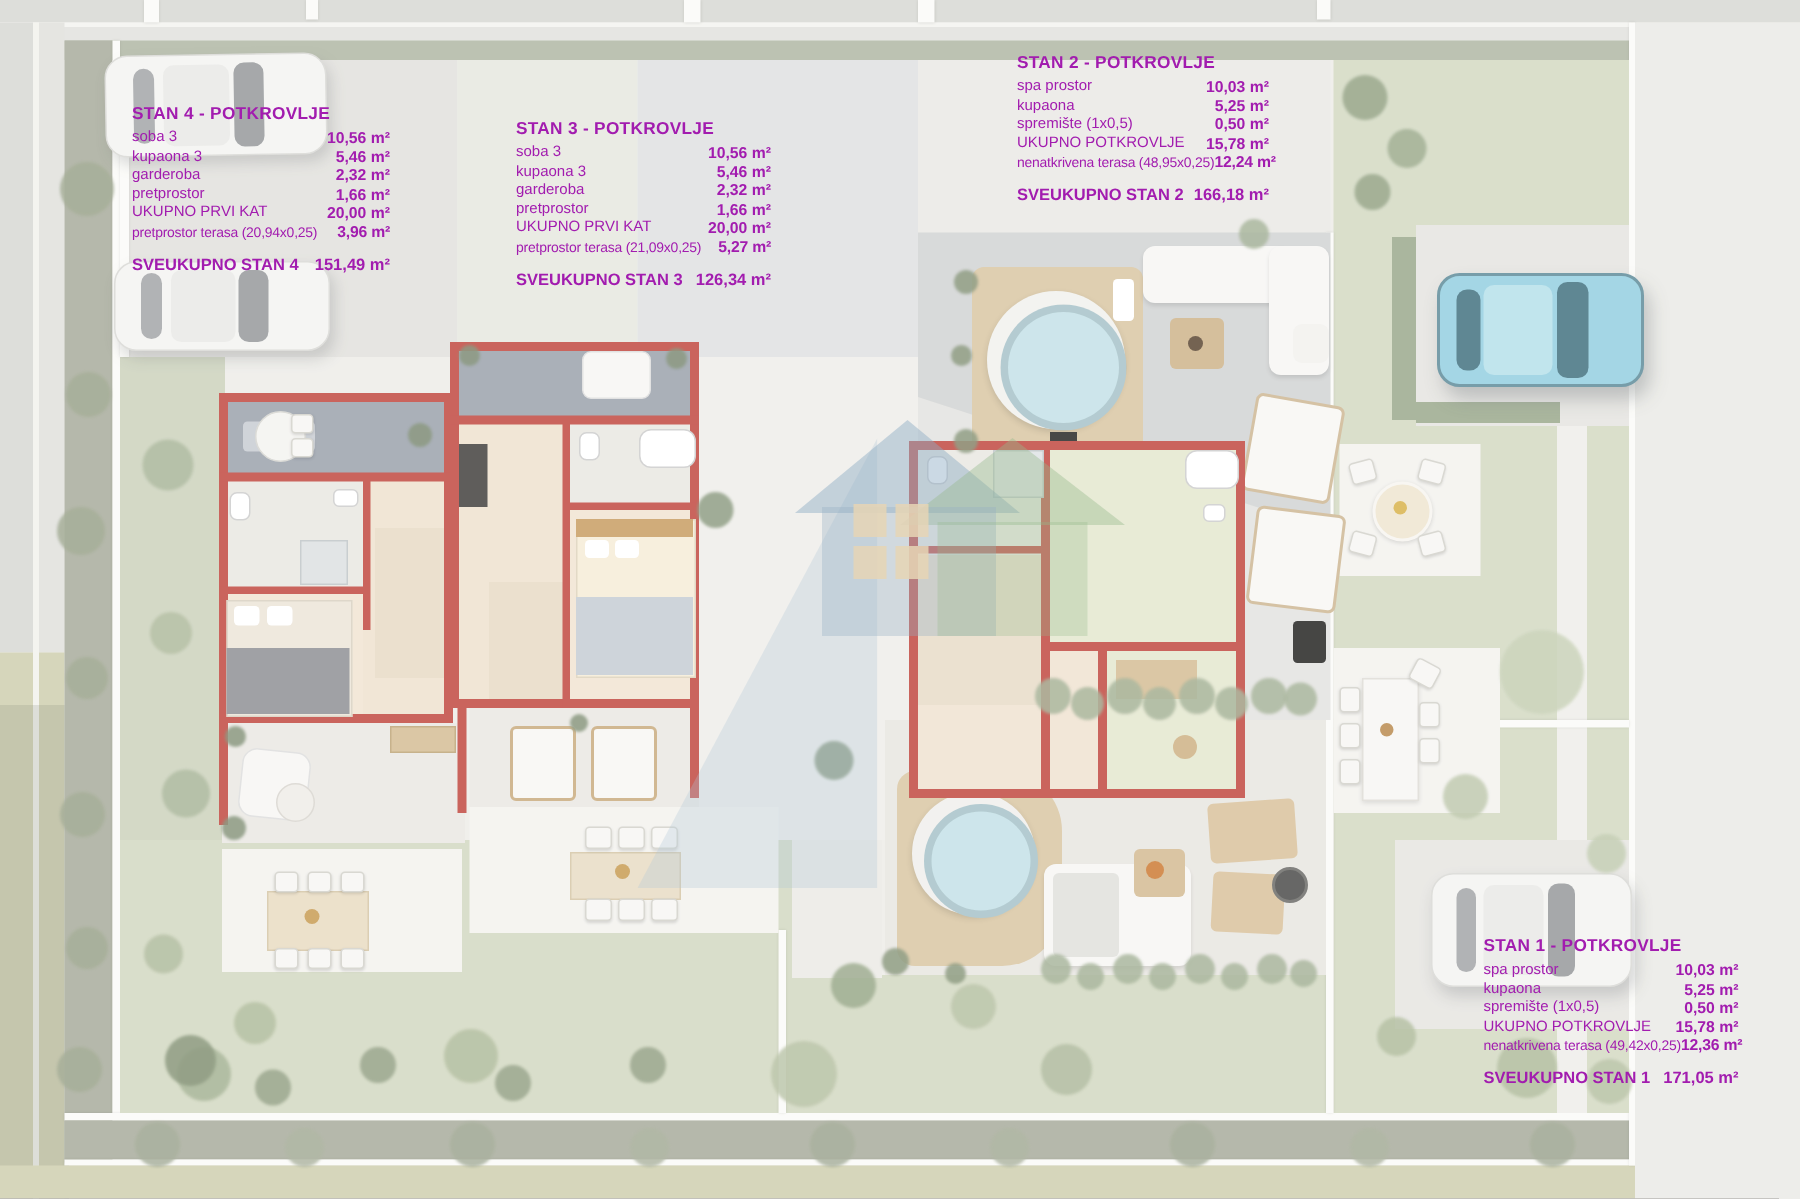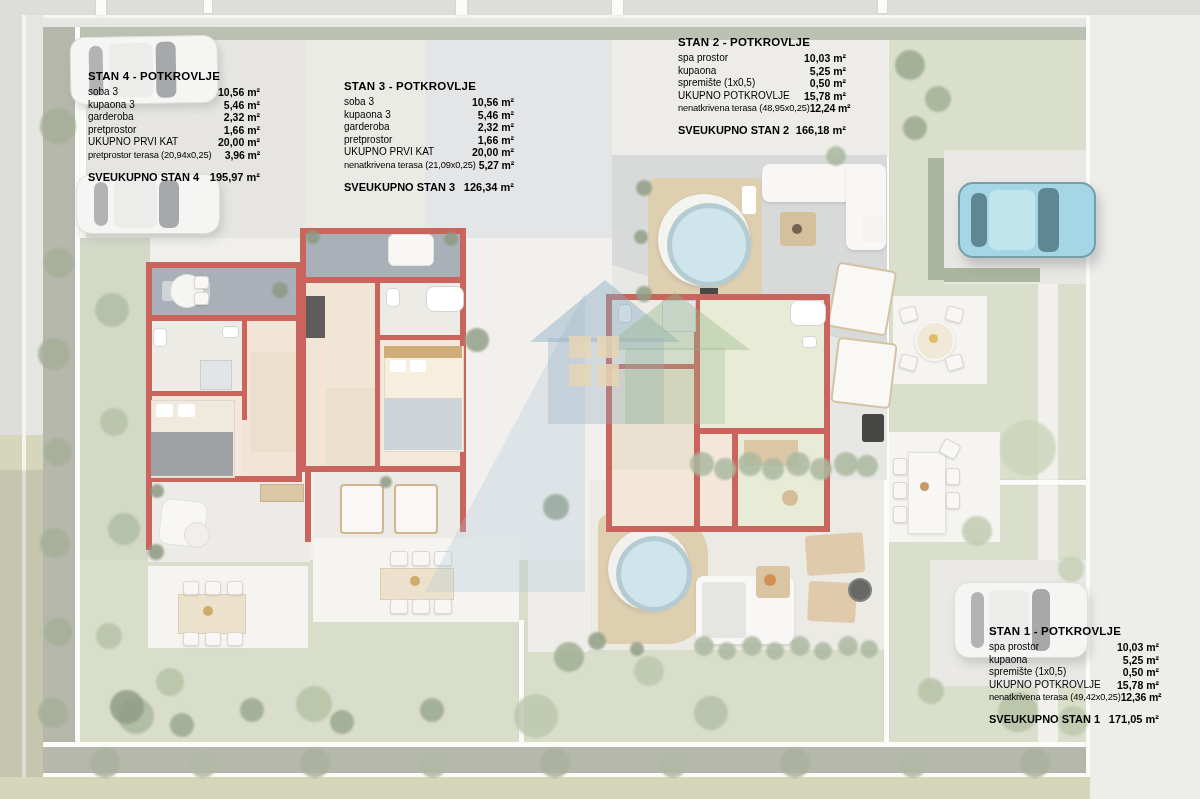--- a/index.html
+++ b/index.html
@@ -21,21 +21,21 @@
   .car .g,.car .r{position:absolute;border-radius:7px}
   .wash{position:absolute;left:0;top:0;width:1200px;height:799px;background:rgba(255,255,255,.16);
         pointer-events:none;z-index:25}
   
   .wm-brand{position:absolute;left:416px;top:436px;z-index:30;font-family:"Liberation Serif",serif;
             font-style:italic;font-size:112px;line-height:1.05;color:rgba(124,156,176,.50);letter-spacing:2px}
   .wm-sub{position:absolute;left:436px;top:554px;z-index:30;font-size:20px;letter-spacing:6px;
           word-spacing:16px;color:rgba(118,150,170,.62)}
   .logo{position:absolute;z-index:29}
   
-  .area-table{position:absolute;z-index:40;color:#000000}
+  .area-table{position:absolute;z-index:40;color:#a21caf}
   .area-table .t{font-weight:bold;font-size:11.5px;letter-spacing:.2px;margin-bottom:4px;white-space:nowrap}
   .area-table .row{display:flex;justify-content:space-between;font-size:10px;line-height:12.6px;white-space:nowrap}
   .area-table .row .val{font-weight:bold;font-size:10.5px}
   .area-table .row.tight{font-size:9.3px;letter-spacing:-.15px}
   .area-table .total{display:flex;justify-content:space-between;font-weight:bold;font-size:11px;
                      margin-top:9px;white-space:nowrap}
   .t4{left:88px;top:70px;width:172px}
   .t3{left:344px;top:80px;width:170px}
   .t2{left:678px;top:36px;width:168px}
   .t1{left:989px;top:625px;width:170px}
@@ -379,21 +379,21 @@
     <div class="row">
         <span class="lbl">UKUPNO PRVI KAT</span>
         <span class="val">20,00 m²</span>
       </div>
     <div class="row tight">
         <span class="lbl">pretprostor terasa  (20,94x0,25)</span>
         <span class="val">3,96 m²</span>
       </div>
     <div class="total">
         <span>SVEUKUPNO STAN 4</span>
-        <span>195,97 m²</span>
+        <span>151,49 m²</span>
       </div>
   </div>
 
   <div class="area-table t3">
     <div class="t">STAN 3 - POTKROVLJE</div>
     <div class="row">
         <span class="lbl">soba 3</span>
         <span class="val">10,56 m²</span>
       </div>
     <div class="row">
@@ -406,21 +406,21 @@
       </div>
     <div class="row">
         <span class="lbl">pretprostor</span>
         <span class="val">1,66 m²</span>
       </div>
     <div class="row">
         <span class="lbl">UKUPNO PRVI KAT</span>
         <span class="val">20,00 m²</span>
       </div>
     <div class="row tight">
-        <span class="lbl">nenatkrivena terasa  (21,09x0,25)</span>
+        <span class="lbl">pretprostor terasa  (21,09x0,25)</span>
         <span class="val">5,27 m²</span>
       </div>
     <div class="total">
         <span>SVEUKUPNO STAN 3</span>
         <span>126,34 m²</span>
       </div>
   </div>
 
   <div class="area-table t2">
     <div class="t">STAN 2 - POTKROVLJE</div>

